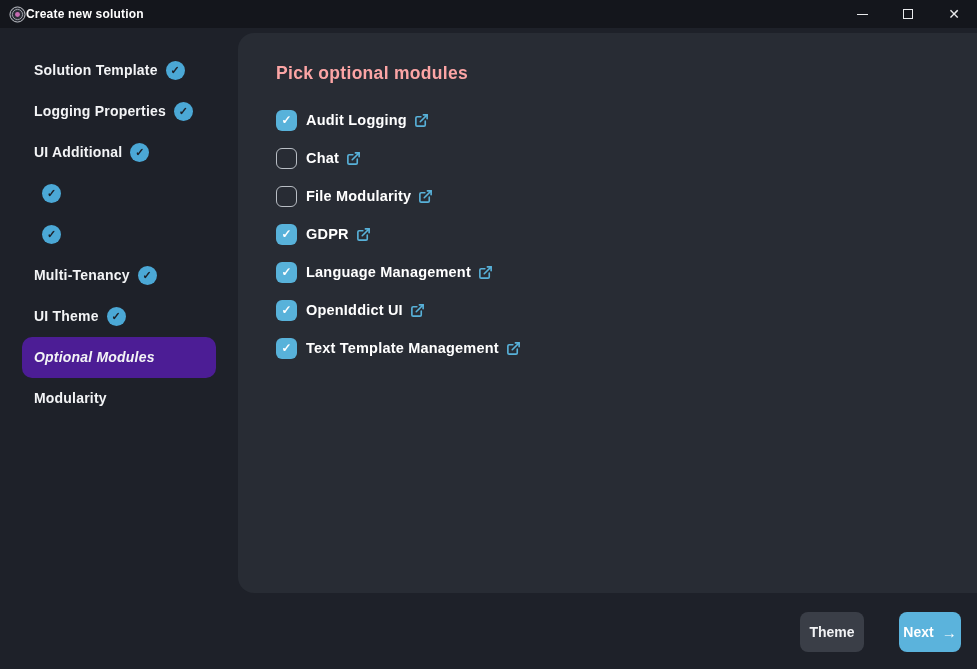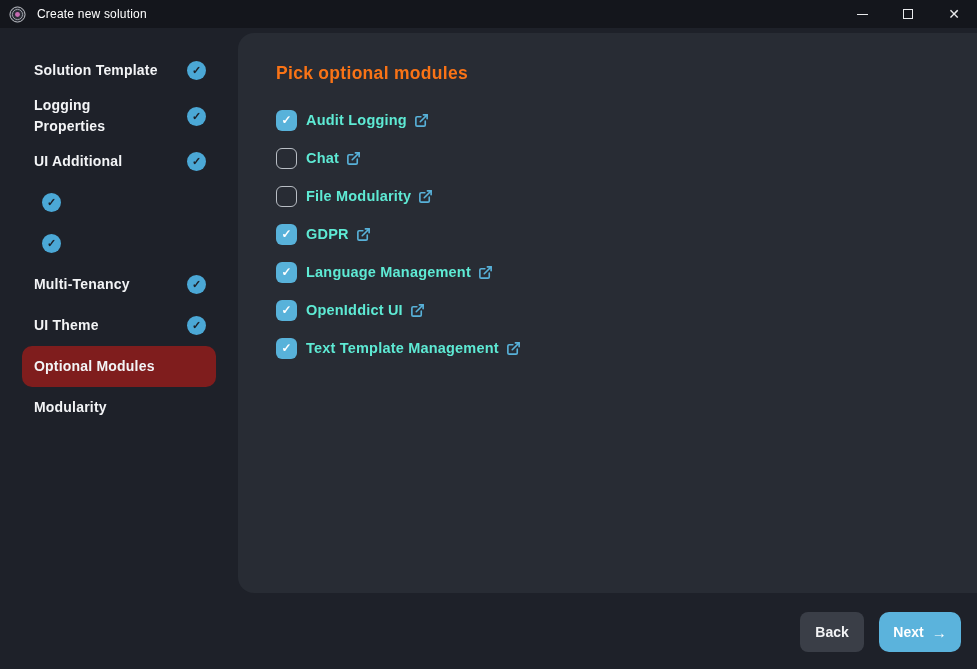--- a/index.html
+++ b/index.html
@@ -10,73 +10,72 @@
     color:#f2f3f5;
     position:relative;
   }
   
   .titlebar {
     position:absolute; top:0; left:0; right:0; height:28px;
     background:#14161c;
     display:flex; align-items:center;
   }
   .app-icon { width:17px; height:17px; margin-left:9px; flex:0 0 auto; }
-  .titlebar-title { font-size:12px; font-weight:400; color:#ffffff; margin-left:11px; flex:1 1 auto; letter-spacing:.2px; }
+  .titlebar-title { font-size:12px; font-weight:700; color:#ffffff; margin-left:0; flex:1 1 auto; letter-spacing:.2px; }
   .win-btn {
     width:46px; height:28px; display:flex; align-items:center; justify-content:center;
     background:transparent; border:none; cursor:pointer; color:#e9eaec;
   }
   .glyph-min { display:block; width:11px; border-top:1.3px solid #e9eaec; }
   .glyph-max { display:block; width:10px; height:10px; border:1.3px solid #e9eaec; }
   .glyph-close { font-size:14px; line-height:1; color:#e9eaec; font-weight:400; }
   
   .sidebar {
     position:absolute; top:28px; left:0; width:238px; bottom:0;
     padding:22px 22px 0 22px;
   }
   .side-item {
-    display:flex; align-items:center; justify-content:space-between;
+    display:flex; align-items:center; 
     min-height:41px; padding:4px 10px 4px 12px; border-radius:10px;
     cursor:pointer;
-    gap:14px;
   }
   .side-item .label { font-weight:700; font-size:14px; line-height:21px; color:#f3f4f6; letter-spacing:.2px; }
-  .side-item.active { background:#7f1d1d; }
+  .side-item.active { background:#4c1d95;font-style:italic; }
   .check-circle {
     flex:0 0 auto; width:19px; height:19px; border-radius:50%;
     background:#4ba8d6; color:#1e2129;
     display:flex; align-items:center; justify-content:center;
     font-size:11px; font-weight:700; margin-left:8px;
   }
   
   .panel {
     position:absolute; top:33px; left:238px; right:0; bottom:76px;
     background:#282c34; border-radius:16px 0 0 16px;
     padding:30px 38px;
   }
-  .panel-heading { font-size:17.5px; font-weight:700; color:#f97316; letter-spacing:.3px; margin-bottom:17px; }
+  .panel-heading { font-size:17.5px; font-weight:700; color:#fca5a5; letter-spacing:.3px; margin-bottom:17px; }
   .module-row { display:flex; align-items:center; height:38px; }
   .checkbox {
     width:21px; height:21px; border-radius:6px; flex:0 0 auto;
     display:flex; align-items:center; justify-content:center;
     cursor:pointer;
   }
   .checkbox.checked { background:#58b2da; color:#ffffff; font-size:12px; font-weight:700; }
   .checkbox.unchecked { background:transparent; border:1.6px solid #b9bec5; color:transparent; }
-  .module-label { font-weight:700; font-size:14.5px; color:#5eead4; margin-left:9px; letter-spacing:.2px; }
+  .module-label { font-weight:700; font-size:14.5px; color:#ffffff; margin-left:9px; letter-spacing:.2px; }
   .ext-link { margin-left:7px; display:flex; align-items:center; cursor:pointer; }
   
   .footer-btn {
     position:absolute; height:40px; border:none; border-radius:8px;
     font-family:"Liberation Sans", sans-serif;
     font-weight:700; font-size:14px; cursor:pointer;
     display:flex; align-items:center; justify-content:center;
   }
   .btn-back { right:113px; bottom:17px; width:64px; background:#3a3e47; color:#f2f3f5; }
-  .btn-next { right:16px; bottom:17px; width:82px; background:#5bb3dc; color:#ffffff; gap:8px;border-radius:10px; }
+  .btn-next { right:16px; bottom:17px; width:62px; background:#5bb3dc; color:#ffffff; gap:8px; }
   .next-arrow { font-size:15px; line-height:1; font-weight:400; }
 </style>
 </head>
 <body>
 
 <div class="titlebar">
   <svg class="app-icon" viewBox="0 0 18 18">
     <circle cx="9" cy="9" r="8" fill="#2a2d35" stroke="#c9cbd0" stroke-width="1"></circle>
     <circle cx="9" cy="9" r="5.4" fill="none" stroke="#9fa3ab" stroke-width="1"></circle>
     <circle cx="9" cy="9" r="2.6" fill="#c76bb1"></circle>
@@ -223,18 +222,18 @@
         <path d="M18 13v6a2 2 0 0 1-2 2H5a2 2 0 0 1-2-2V8a2 2 0 0 1 2-2h6"></path>
         <polyline points="15 3 21 3 21 9"></polyline>
         <line x1="10" y1="14" x2="21" y2="3"></line>
       </svg>
     </span>
   </div>
 </div>
 </main>
 
 <button class="footer-btn btn-back">
-  <span>Back</span>
+  <span>Theme</span>
 </button>
 <button class="footer-btn btn-next">
   <span>Next</span>
   <span class="next-arrow">→</span>
 </button>
 
 </body></html>

